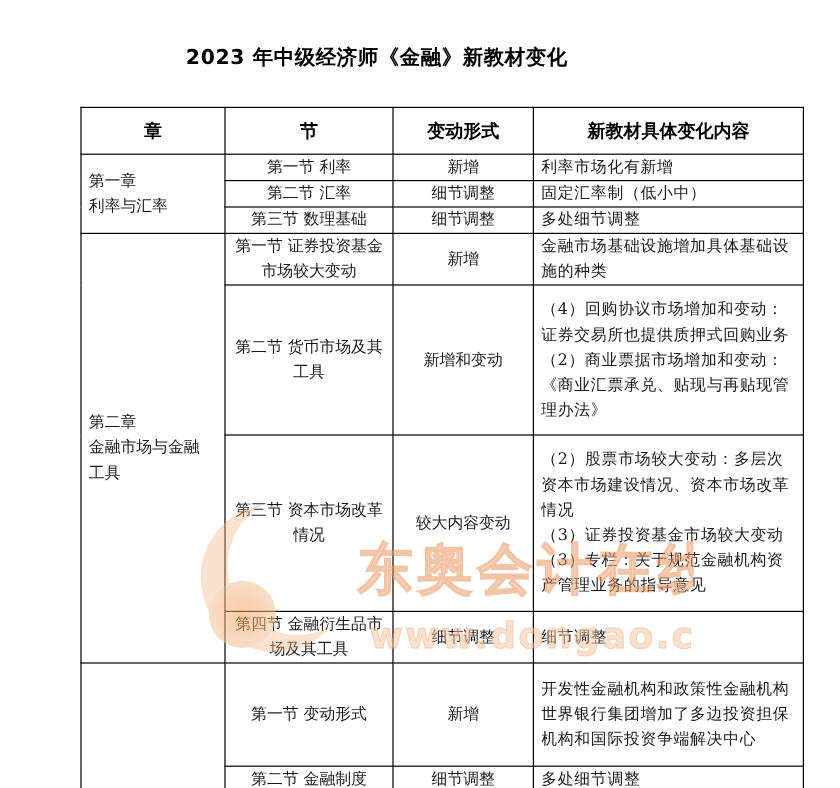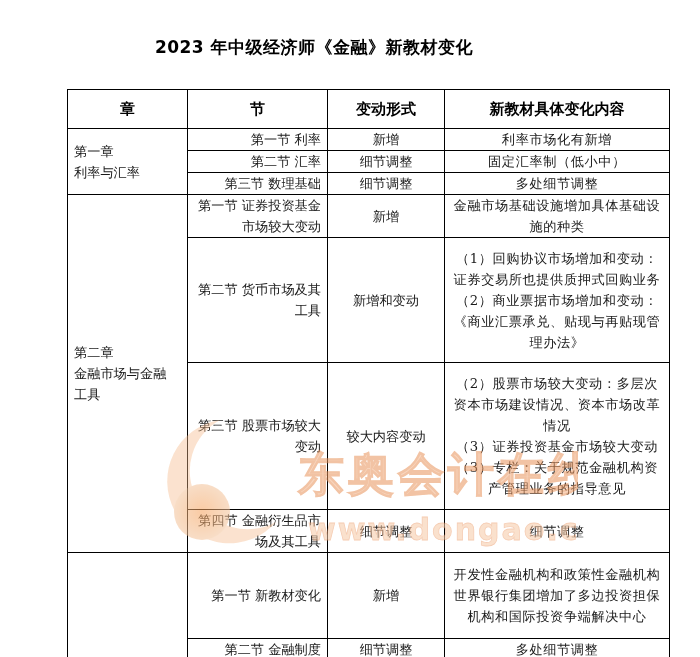--- a/index.html
+++ b/index.html
@@ -8,23 +8,23 @@
   .title { position:absolute; left:0; top:36px; width:628px; text-align:center;
            font-family:"DejaVu Sans","Liberation Sans",sans-serif; font-weight:bold;
            font-size:17px; color:#000; letter-spacing:0.5px; }
   table.main { position:absolute; left:67px; top:89px; border-collapse:collapse;
                table-layout:fixed; width:602px; }
   table.main td, table.main th { border:1.3px solid #000; padding:0 6px; vertical-align:middle;
                font-size:13.2px; line-height:21px; }
   table.main th { font-family:"DejaVu Sans","Liberation Sans",sans-serif; font-weight:bold;
                font-size:15px; height:38px; text-align:center; color:#000; }
   td.chap { line-height:22px; }
-  td.sec { text-align:right; }
+  td.sec { text-align:center; }
   td.form { text-align:center; }
-  td.detail { text-align:center; letter-spacing:0.6px; }
+  td.detail { text-align:left; letter-spacing:0.6px; }
   td.chap-open { border-bottom:none !important; }
   .watermark { position:absolute; left:158px; top:412px; width:420px; height:140px;
                pointer-events:none; opacity:0.55; }
 </style>
 </head>
 <body>
 
 <div class="title">2023 年中级经济师《金融》新教材变化</div>
 
 <table class="main">
@@ -71,42 +71,42 @@
         <div>工具</div>
       </td>
       <td class="sec">第一节  证券投资基金市场较大变动</td>
       <td class="form">新增</td>
       <td class="detail">金融市场基础设施增加具体基础设施的种类</td>
     </tr>
     <tr style="height:125px">
       <td class="sec">第二节  货币市场及其工具</td>
       <td class="form">新增和变动</td>
       <td class="detail">
-        <div>（1）回购协议市场增加和变动：证券交易所也提供质押式回购业务</div>
+        <div>（4）回购协议市场增加和变动：证券交易所也提供质押式回购业务</div>
         <div>（2）商业票据市场增加和变动：《商业汇票承兑、贴现与再贴现管理办法》</div>
       </td>
     </tr>
     <tr style="height:147px">
-      <td class="sec">第三节  股票市场较大变动</td>
+      <td class="sec">第三节  资本市场改革情况</td>
       <td class="form">较大内容变动</td>
       <td class="detail">
         <div>（2）股票市场较大变动：多层次资本市场建设情况、资本市场改革情况</div>
         <div>（3）证券投资基金市场较大变动</div>
         <div>（3）专栏：关于规范金融机构资产管理业务的指导意见</div>
       </td>
     </tr>
     <tr style="height:40px">
       <td class="sec">第四节  金融衍生品市场及其工具</td>
       <td class="form">细节调整</td>
       <td class="detail">细节调整</td>
     </tr>
 
     <tr style="height:86px">
       <td class="chap chap-open" rowspan="3"></td>
-      <td class="sec">第一节  新教材变化</td>
+      <td class="sec">第一节  变动形式</td>
       <td class="form">新增</td>
       <td class="detail">开发性金融机构和政策性金融机构世界银行集团增加了多边投资担保机构和国际投资争端解决中心</td>
     </tr>
     <tr style="height:22px">
       <td class="sec">第二节  金融制度</td>
       <td class="form">细节调整</td>
       <td class="detail">多处细节调整</td>
     </tr>
 
   </tbody>

